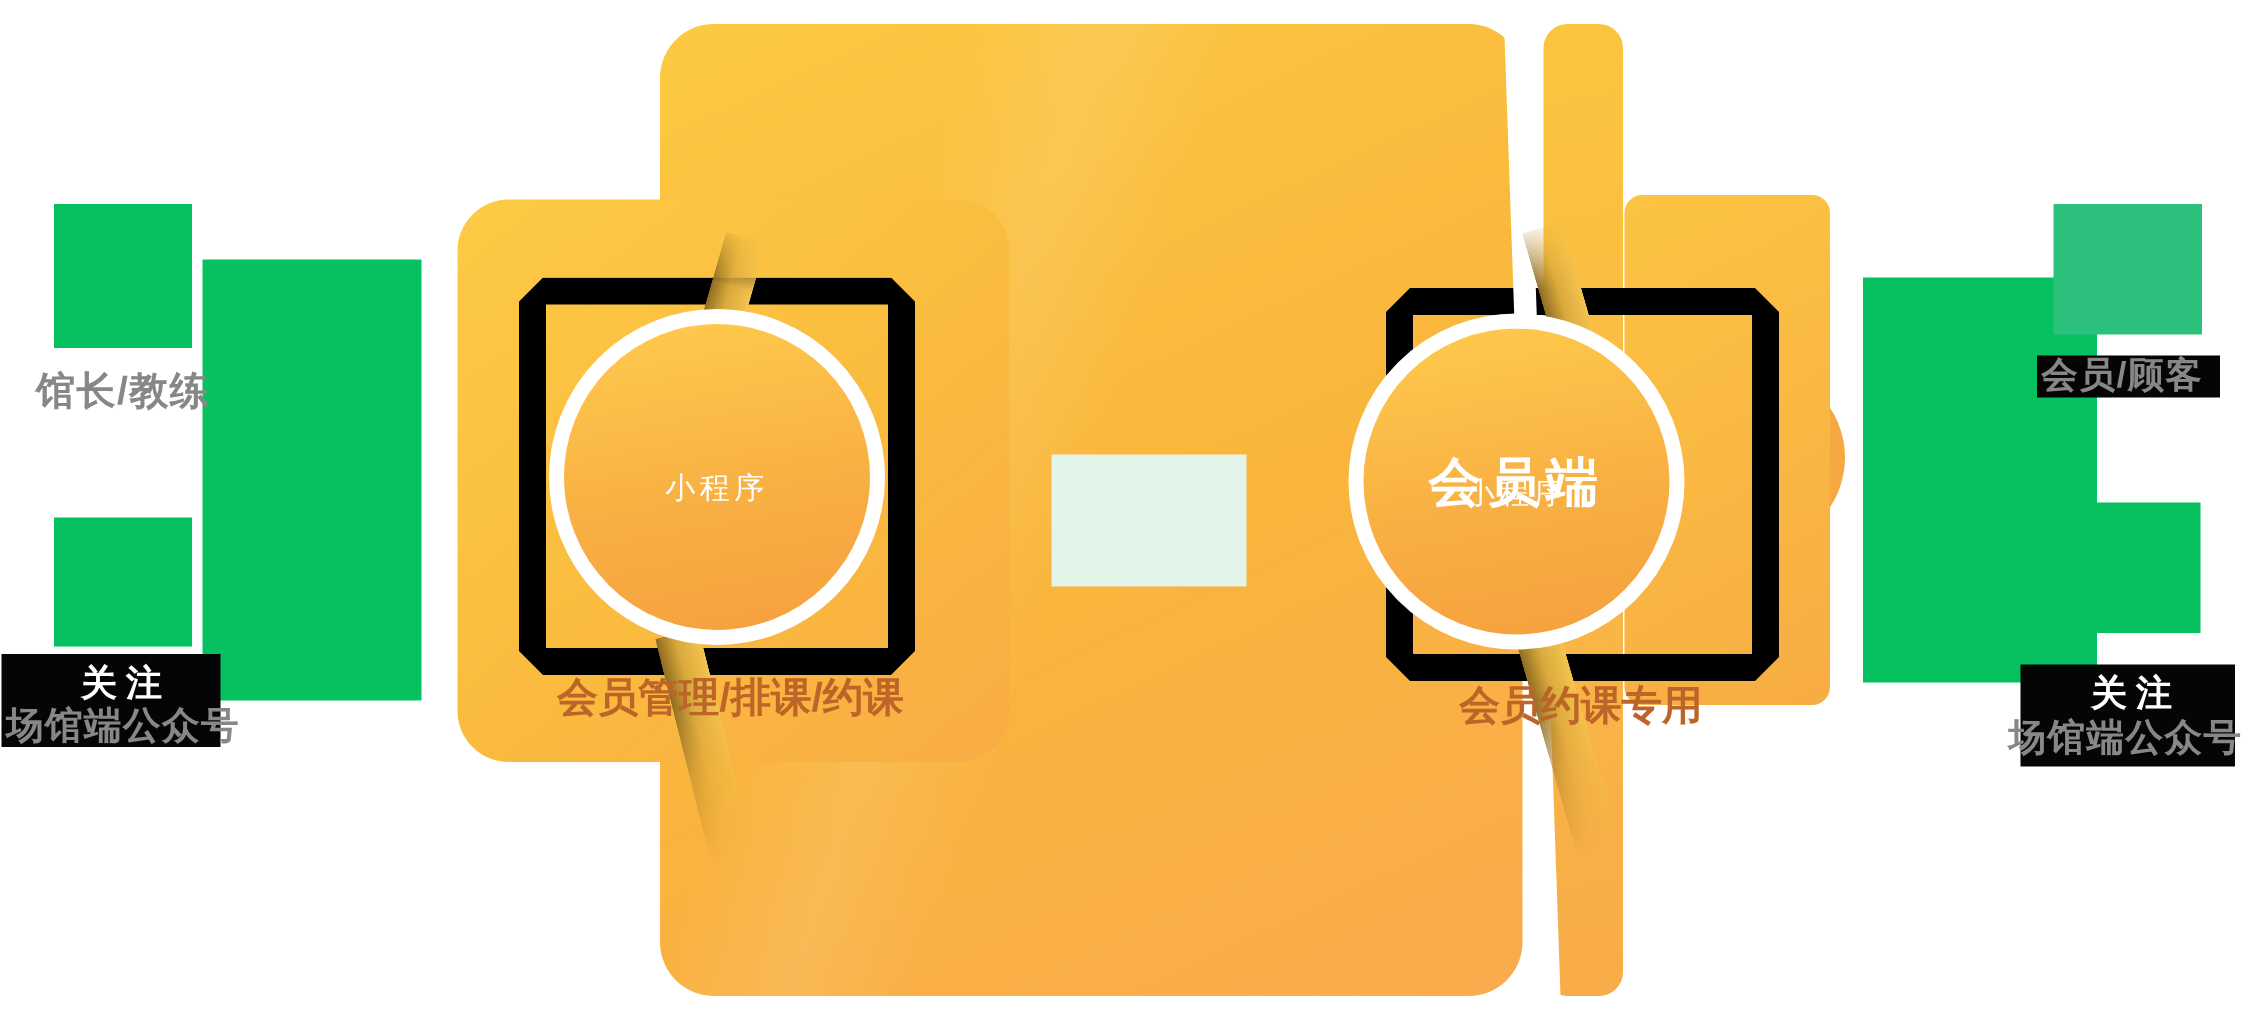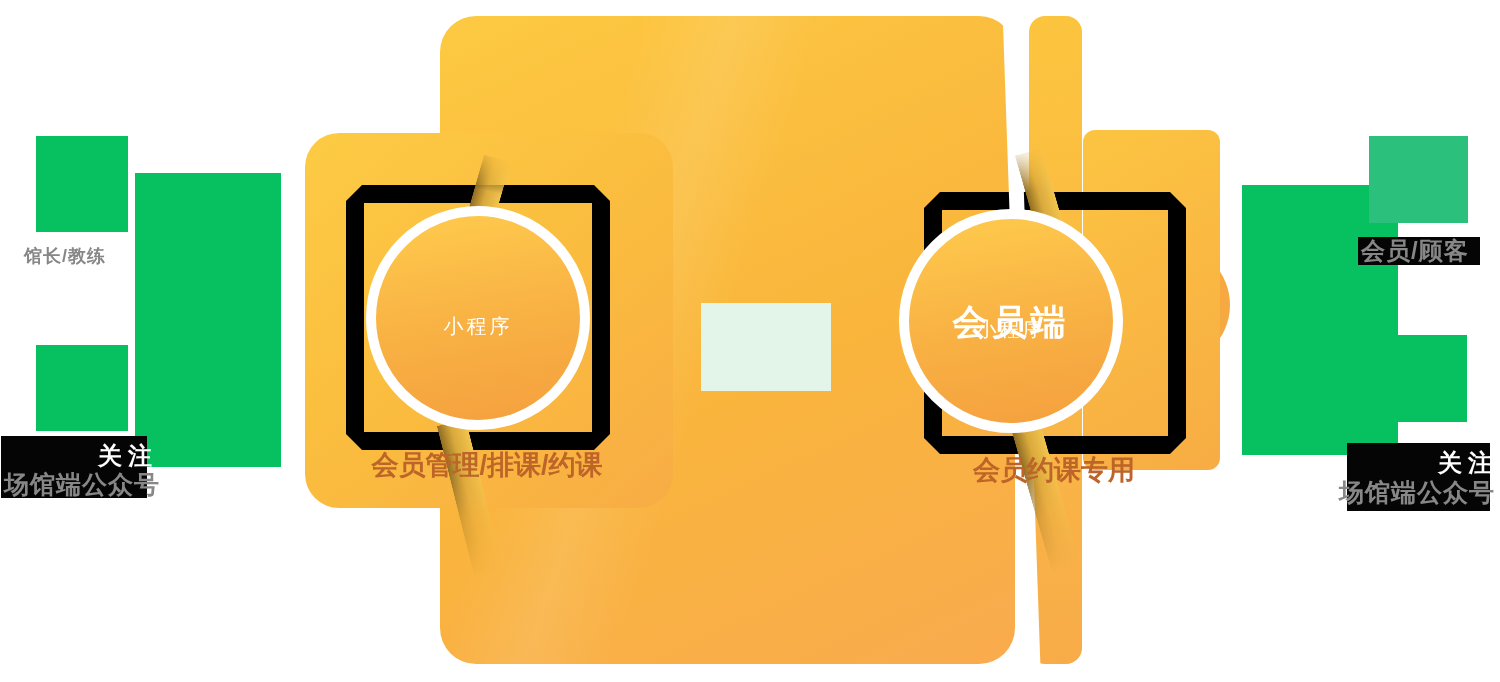--- a/index.html
+++ b/index.html
@@ -65,27 +65,27 @@
   .badge .sub{position:static;font-size:20px;font-weight:400;letter-spacing:3px;margin-top:16px;line-height:1;}
 
   
   .caption{z-index:60;color:#BD6428;font-weight:700;font-size:27px;white-space:nowrap;
     text-align:center;line-height:1;}
   .caption-left{left:317px;top:452px;width:340px;}
   .caption-right{left:964px;top:457px;width:180px;}
 
   
   .gray-label{color:#878787;font-weight:700;white-space:nowrap;z-index:20;line-height:1;}
-  .role-left{left:24px;top:247px;font-size:18px;letter-spacing:1px;}
+  .role-left{left:24px;top:247px;font-size:26px;letter-spacing:1px;}
   .role-right-box{left:1358px;top:237px;width:122px;height:28px;background:#050505;z-index:19;}
   .role-right{left:1361px;top:239px;font-size:24px;letter-spacing:1px;z-index:20;text-align:center;}
   .follow-box{background:#050505;z-index:18;}
   .follow-box-left{left:1px;top:436px;width:146px;height:62px;}
   .follow-box-right{left:1347px;top:443px;width:143px;height:68px;}
-  .follow-title{color:#ffffff;font-weight:700;font-size:24px;letter-spacing:6px;z-index:20;line-height:1;margin-left:44px;}
+  .follow-title{color:#ffffff;font-weight:700;font-size:24px;letter-spacing:6px;z-index:20;line-height:1;}
   .follow-title-left{left:54px;top:444px;}
   .follow-title-right{left:1394px;top:451px;}
   .follow-account{z-index:20;font-size:25px;letter-spacing:1px;}
   .follow-account-left{left:4px;top:472px;}
   .follow-account-right{left:1339px;top:480px;}
 </style>
 </head>
 <body>
 
 <div id="stage">

